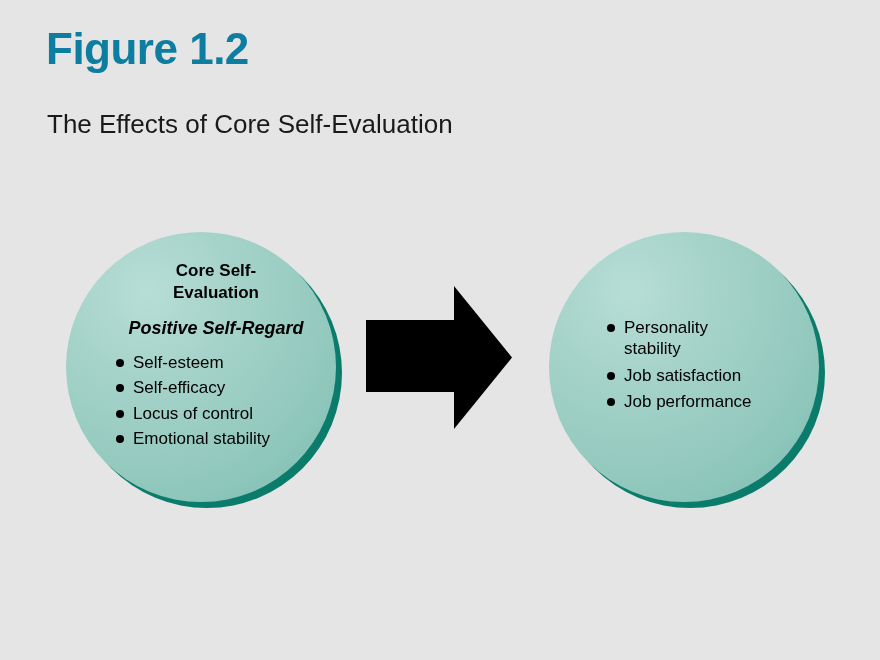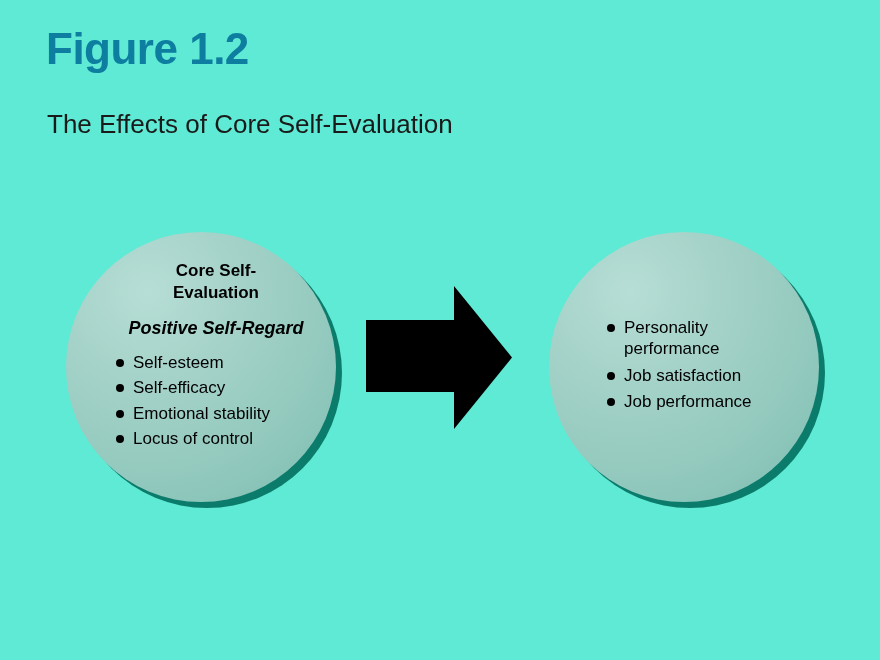--- a/index.html
+++ b/index.html
@@ -14,21 +14,21 @@
     font-family: "Liberation Sans", sans-serif;
     overflow: hidden;
     position: relative;
   }
 
   #slide {
     position: absolute;
     left: 0; top: 0;
     width: 880px;
     height: 660px;
-    background: #5eead4;
+    background: #e5e5e5;
   }
 
   
   #figure-title {
     position: absolute;
     left: 46px;
     top: 26px;
     font-size: 44px;
     font-weight: bold;
     color: #0E7EA0;
@@ -184,45 +184,45 @@
       </div>
 
       <ul class="bullets" id="bullets-left">
         <li>
           <span>Self-esteem</span>
         </li>
         <li>
           <span>Self-efficacy</span>
         </li>
         <li>
+          <span>Locus of control</span>
+        </li>
+        <li>
           <span>Emotional stability</span>
-        </li>
-        <li>
-          <span>Locus of control</span>
         </li>
       </ul>
 
     </div>
   </div>
 
   <div id="arrow">
     <svg width="146" height="143" viewBox="0 0 146 143" xmlns="http://www.w3.org/2000/svg">
       <polygon points="0,34 88,34 88,0 146,71.5 88,143 88,106 0,106" fill="#000000"></polygon>
     </svg>
   </div>
 
   <div id="circle-right-group" class="circle-group">
 
     <div class="circle-shadow"></div>
     <div class="circle-face"></div>
 
     <div class="circle-content">
       <ul class="bullets" id="bullets-right">
         <li style="max-width:118px;">
-          <span>Personality performance</span>
+          <span>Personality stability</span>
         </li>
         <li>
           <span>Job satisfaction</span>
         </li>
         <li>
           <span>Job performance</span>
         </li>
       </ul>
     </div>
   </div>

